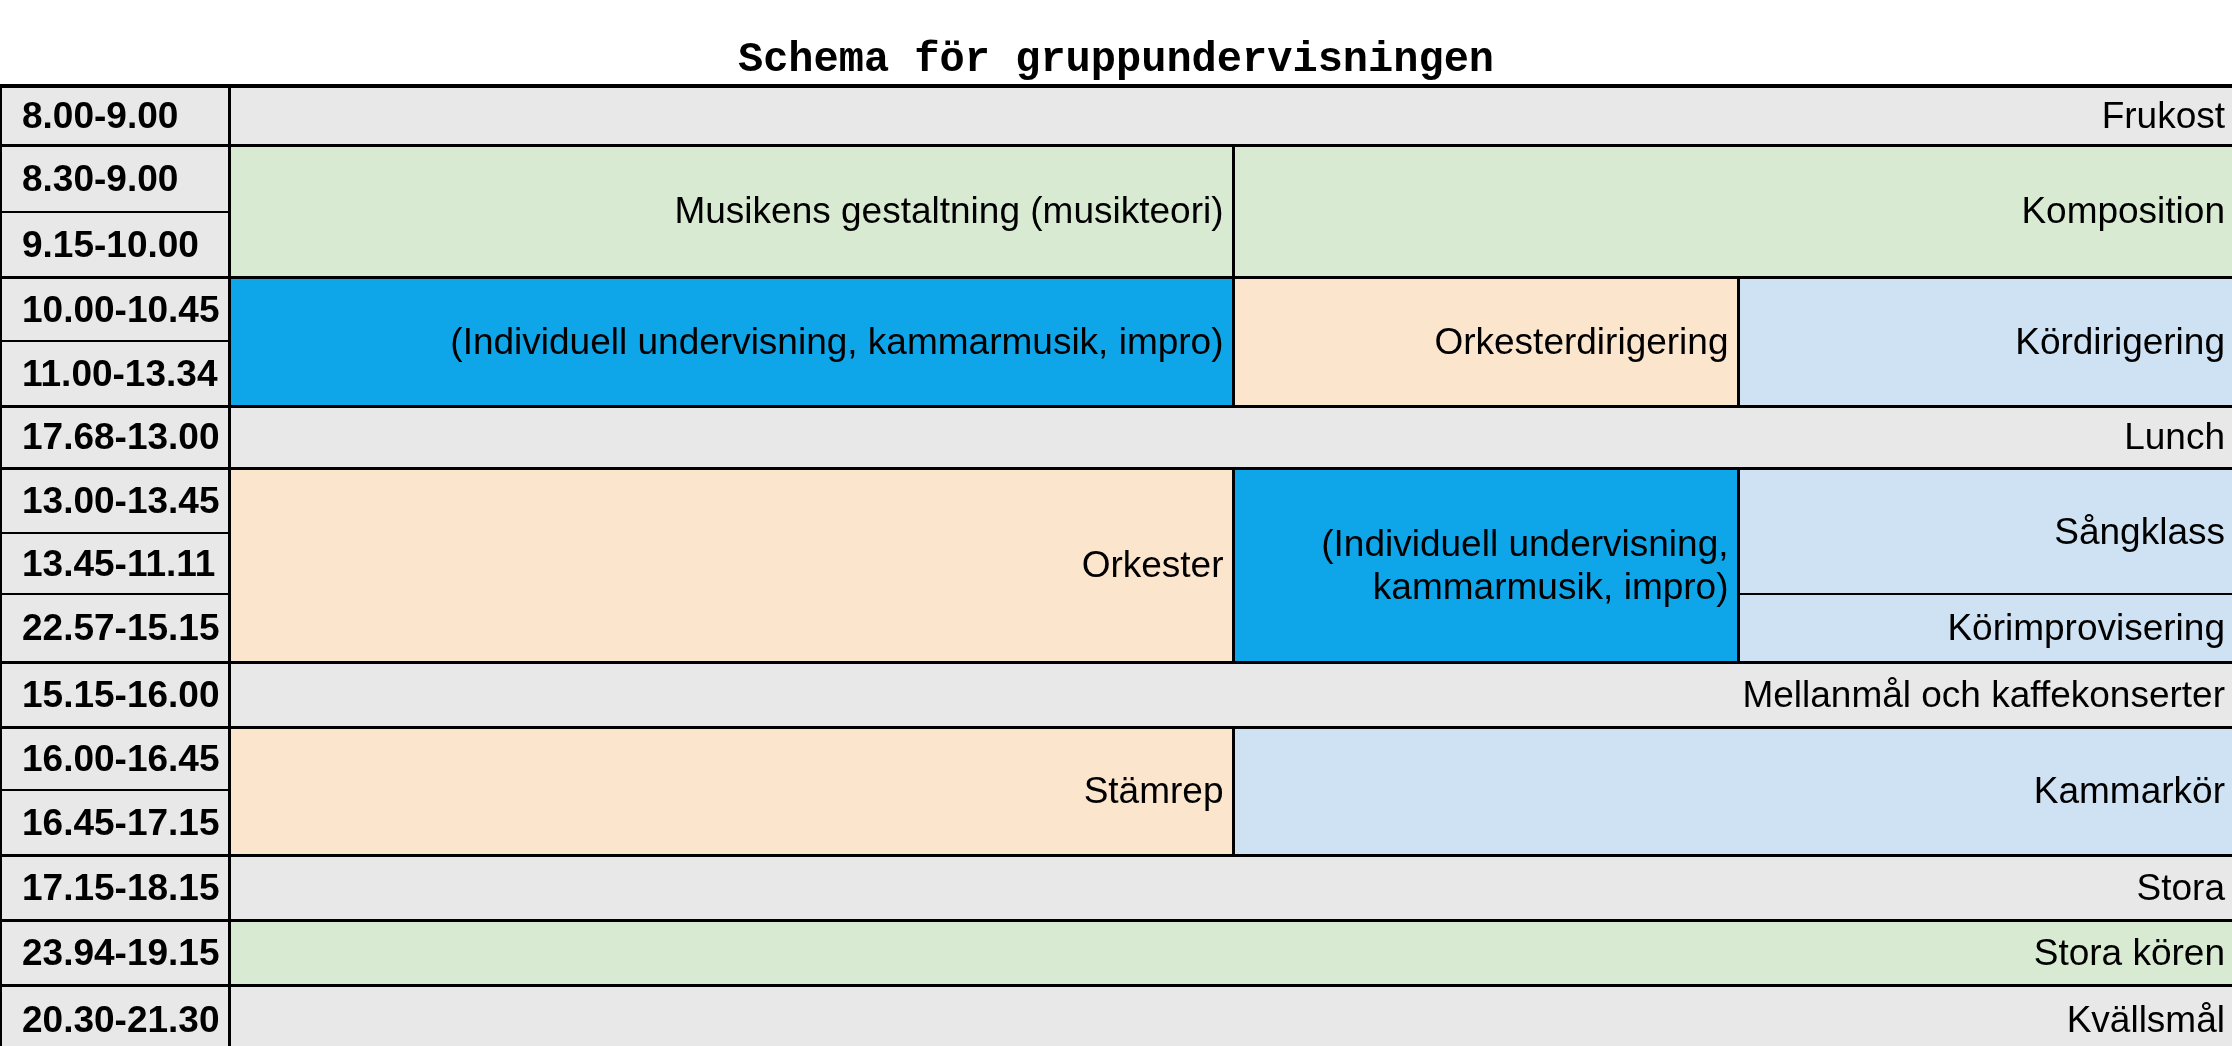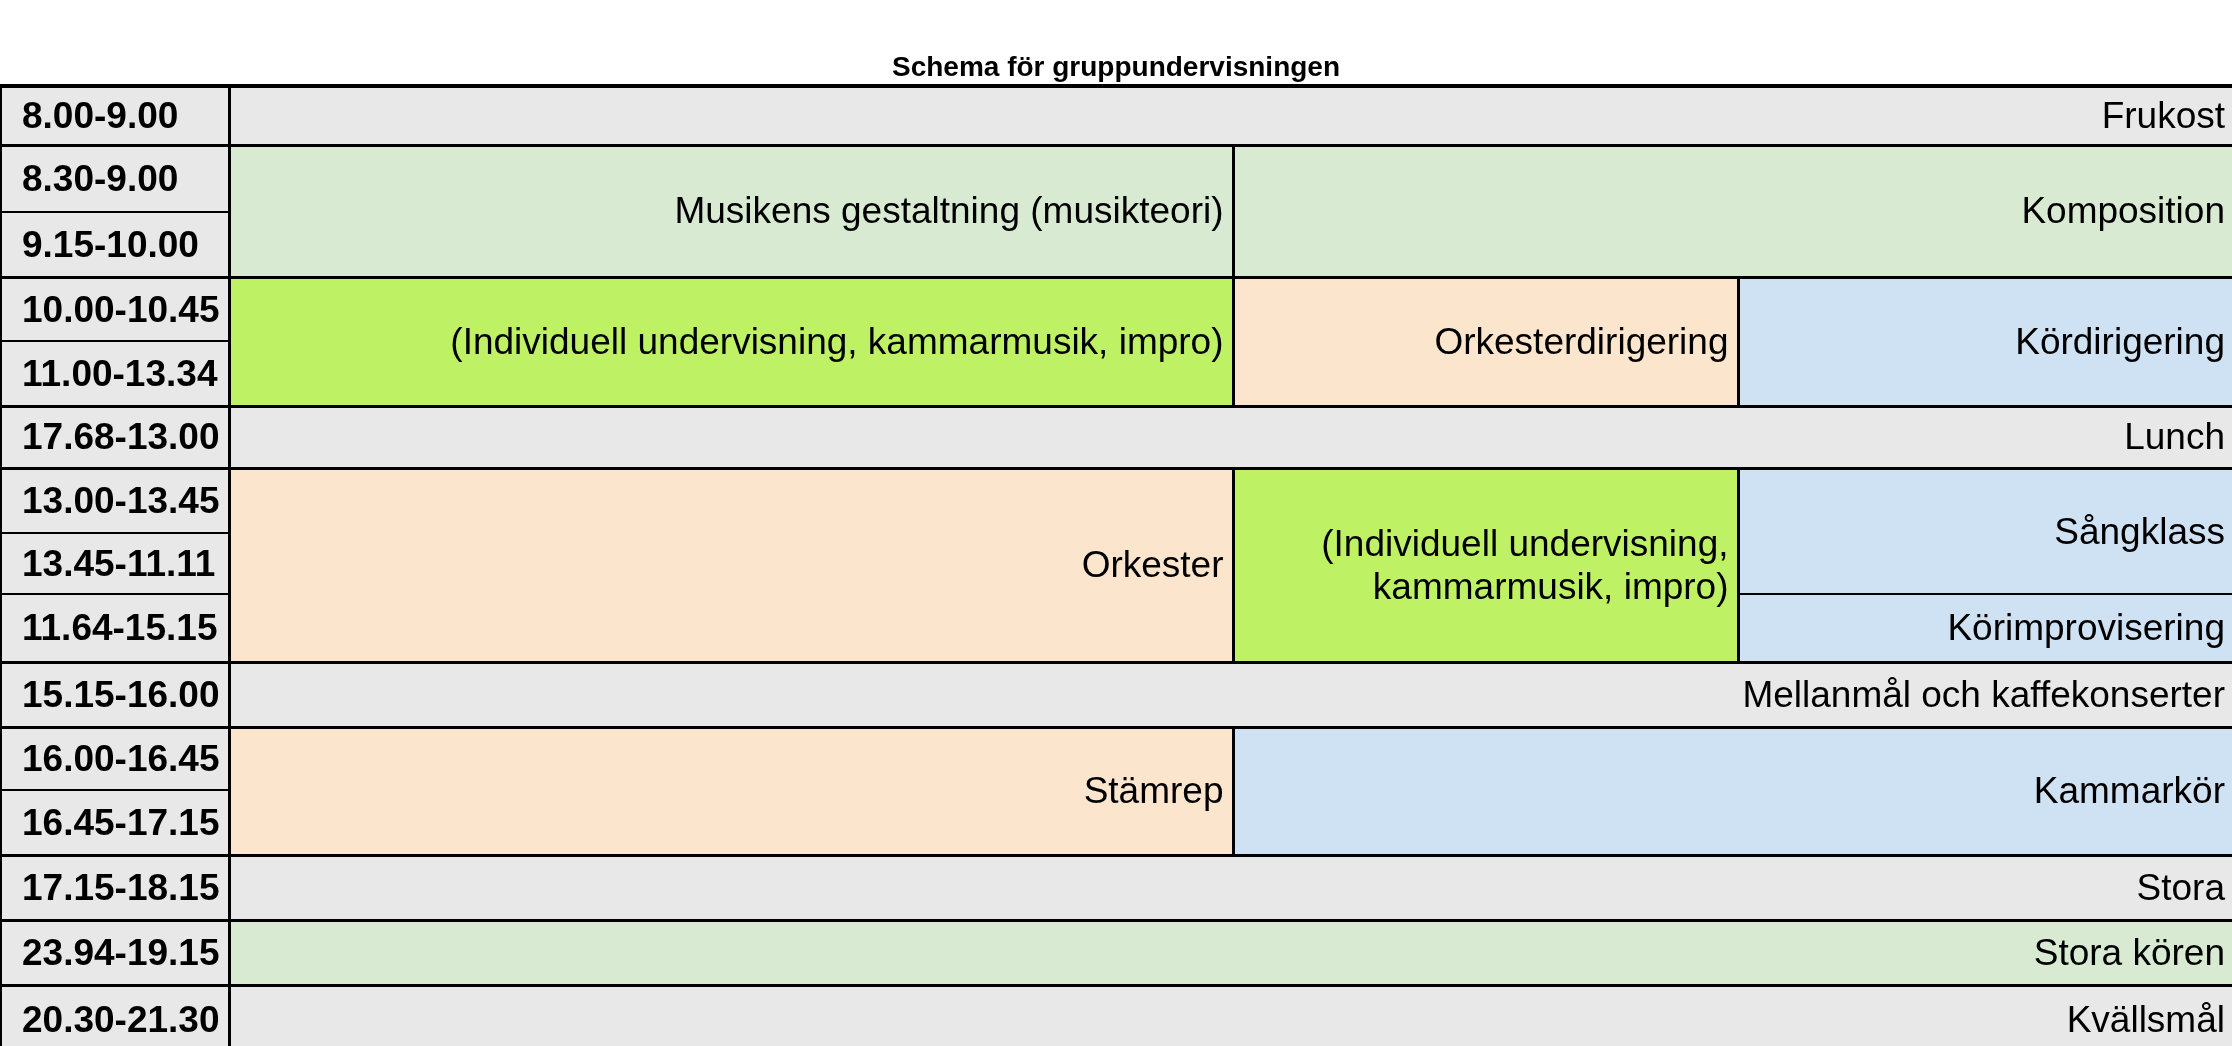--- a/index.html
+++ b/index.html
@@ -9,22 +9,23 @@
     --c-blue:#cfe2f3;
     --c-border:#000000;
   }
   html,body{margin:0;padding:0;}
   body{
     width:2232px;height:1046px;overflow:hidden;background:#ffffff;
     font-family:"Liberation Sans", sans-serif;color:#000;
   }
   .title-bar{
     height:84px;display:flex;align-items:flex-end;justify-content:center;
-    font-weight:700;font-size:28px;line-height:1;padding-bottom:3px;
+    font-weight:700;font-size:42px;line-height:1;padding-bottom:3px;
     box-sizing:border-box;
+    font-family:Liberation Mono, monospace;
   }
   table.schema{
     border-collapse:collapse;table-layout:fixed;width:2232px;
     border-top:4px solid var(--c-border);
   }
   td{
     border:3px solid var(--c-border);
     font-size:37px;line-height:1.17;text-align:right;vertical-align:middle;
     padding:0 8px;box-sizing:border-box;overflow:hidden;
   }
@@ -32,21 +33,21 @@
     font-weight:700;text-align:left;padding-left:20px;
     border-left-width:2px;white-space:nowrap;
   }
   td:last-child{border-right-width:0;}
   td.bthin{border-bottom-width:2px;}
   td.tthin{border-top-width:2px;}
   .c-grey{background:var(--c-grey);}
   .c-green{background:var(--c-green);}
   .c-peach{background:var(--c-peach);}
   .c-blue{background:var(--c-blue);}
-  .c-white{background:#bef264;}
+  .c-white{background:#0ea5e9;}
 </style>
 </head>
 <body>
 
 <div class="title-bar">Schema för gruppundervisningen</div>
 
 <table class="schema">
   <colgroup>
     <col style="width:228px">
     <col style="width:1004px">
@@ -91,21 +92,21 @@
     <td class="c-peach" rowspan="3">Orkester</td>
     <td class="c-white" rowspan="3">(Individuell undervisning, kammarmusik, impro)</td>
     <td class="c-blue bthin" rowspan="2">Sångklass</td>
   </tr>
 
   <tr style="height:61px">
     <td class="time c-grey tthin bthin">13.45-11.11</td>
   </tr>
 
   <tr style="height:68px">
-    <td class="time c-grey tthin">11.64-15.15</td>
+    <td class="time c-grey tthin">22.57-15.15</td>
     <td class="c-blue tthin">Körimprovisering</td>
   </tr>
 
   <tr style="height:65px">
     <td class="time c-grey">15.15-16.00</td>
     <td class="c-grey" colspan="3">Mellanmål och kaffekonserter</td>
   </tr>
 
   <tr style="height:63px">
     <td class="time c-grey bthin">16.00-16.45</td>

